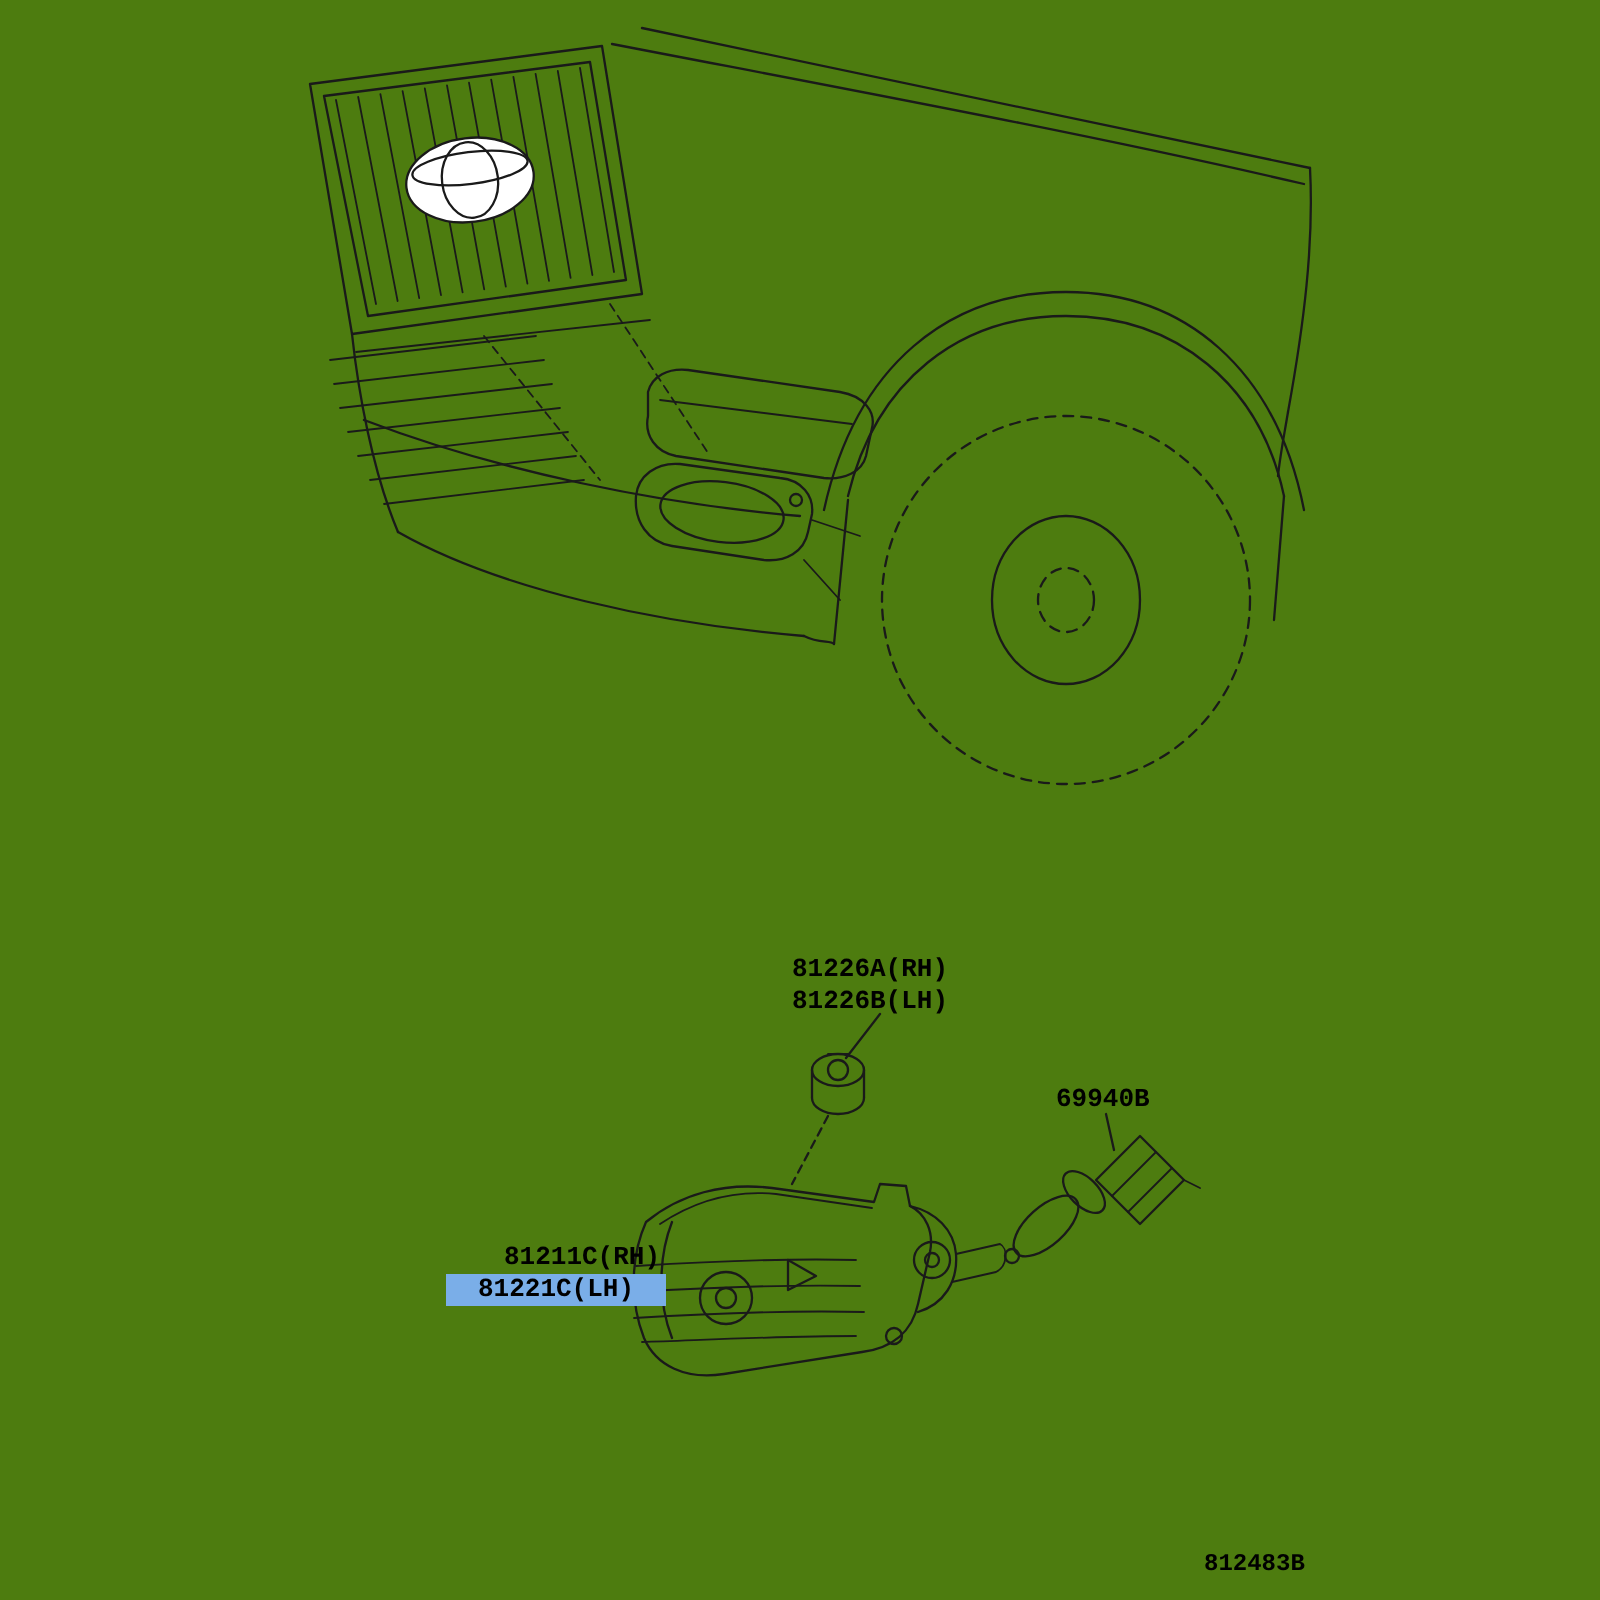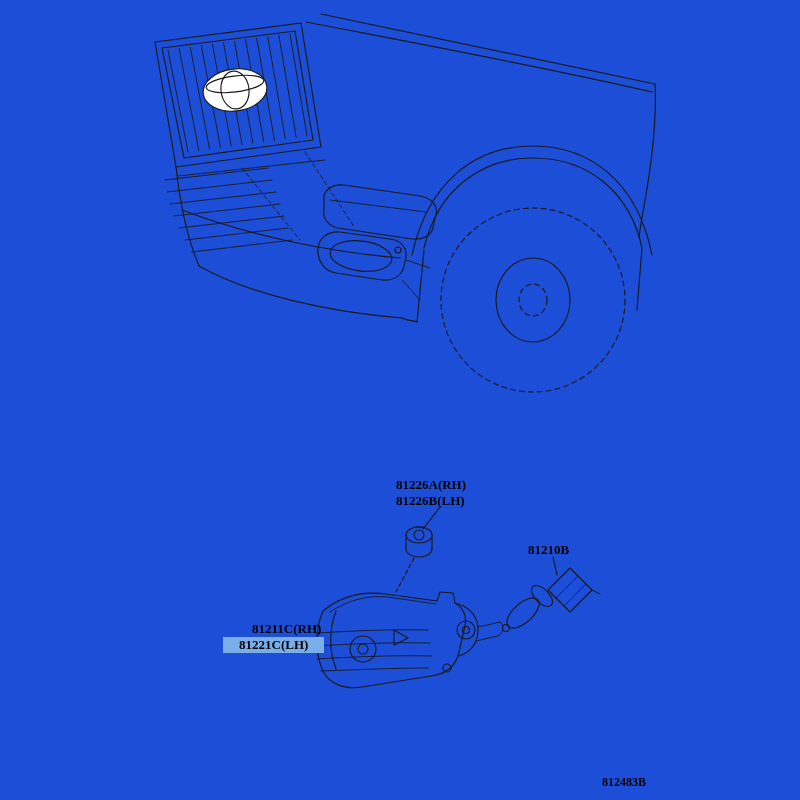--- a/index.html
+++ b/index.html
@@ -1,19 +1,19 @@
 <!DOCTYPE html>
 <html style="--line: #1a1a1a; --highlight: #7aaee8;"><head>
 <meta charset="utf-8">
 <style>
   * { margin:0; padding:0; box-sizing:border-box; }
   html, body { width:800px; height:800px; background:#ffffff; }
   .stage {
-    position:relative; width:800px; height:800px; background:#1d4ed8;
-    overflow:hidden; font-family:Liberation Serif, serif;
+    position:relative; width:800px; height:800px; background:#4d7c0f;
+    overflow:hidden; font-family:Liberation Mono, monospace;
   }
   .art { position:absolute; left:0; top:0; width:800px; height:800px; }
   .art path, .art line, .art circle, .art ellipse, .art polygon {
     fill:none; stroke:var(--line,#1a1a1a); stroke-width:1.15;
     stroke-linecap:round; stroke-linejoin:round;
   }
   .art .dash  { stroke-dasharray:5 4; }
   .art .dash2 { stroke-dasharray:4 3; }
   .art .fillw { fill:#ffffff; }
   .art .thin  { stroke-width:0.9; }
@@ -127,21 +127,21 @@
       <circle cx="447" cy="668" r="4"></circle>
     </g>
   </svg>
 
   <div class="lbl" style="left:396px; top:477px;">
     <span class="row pn">81226A(RH)</span>
     <span class="row pn">81226B(LH)</span>
   </div>
 
   <div class="lbl" style="left:528px; top:542px;">
-    <span class="row pn">81210B</span>
+    <span class="row pn">69940B</span>
   </div>
 
   <div class="lbl" style="left:226px; top:621px;text-align:right;">
     <span class="row pn">81211C(RH)</span>
     <span class="row pn hl">81221C(LH)</span>
   </div>
 
   <div class="code" style="left:602px; top:775px;">812483B</div>
 
 </div>

